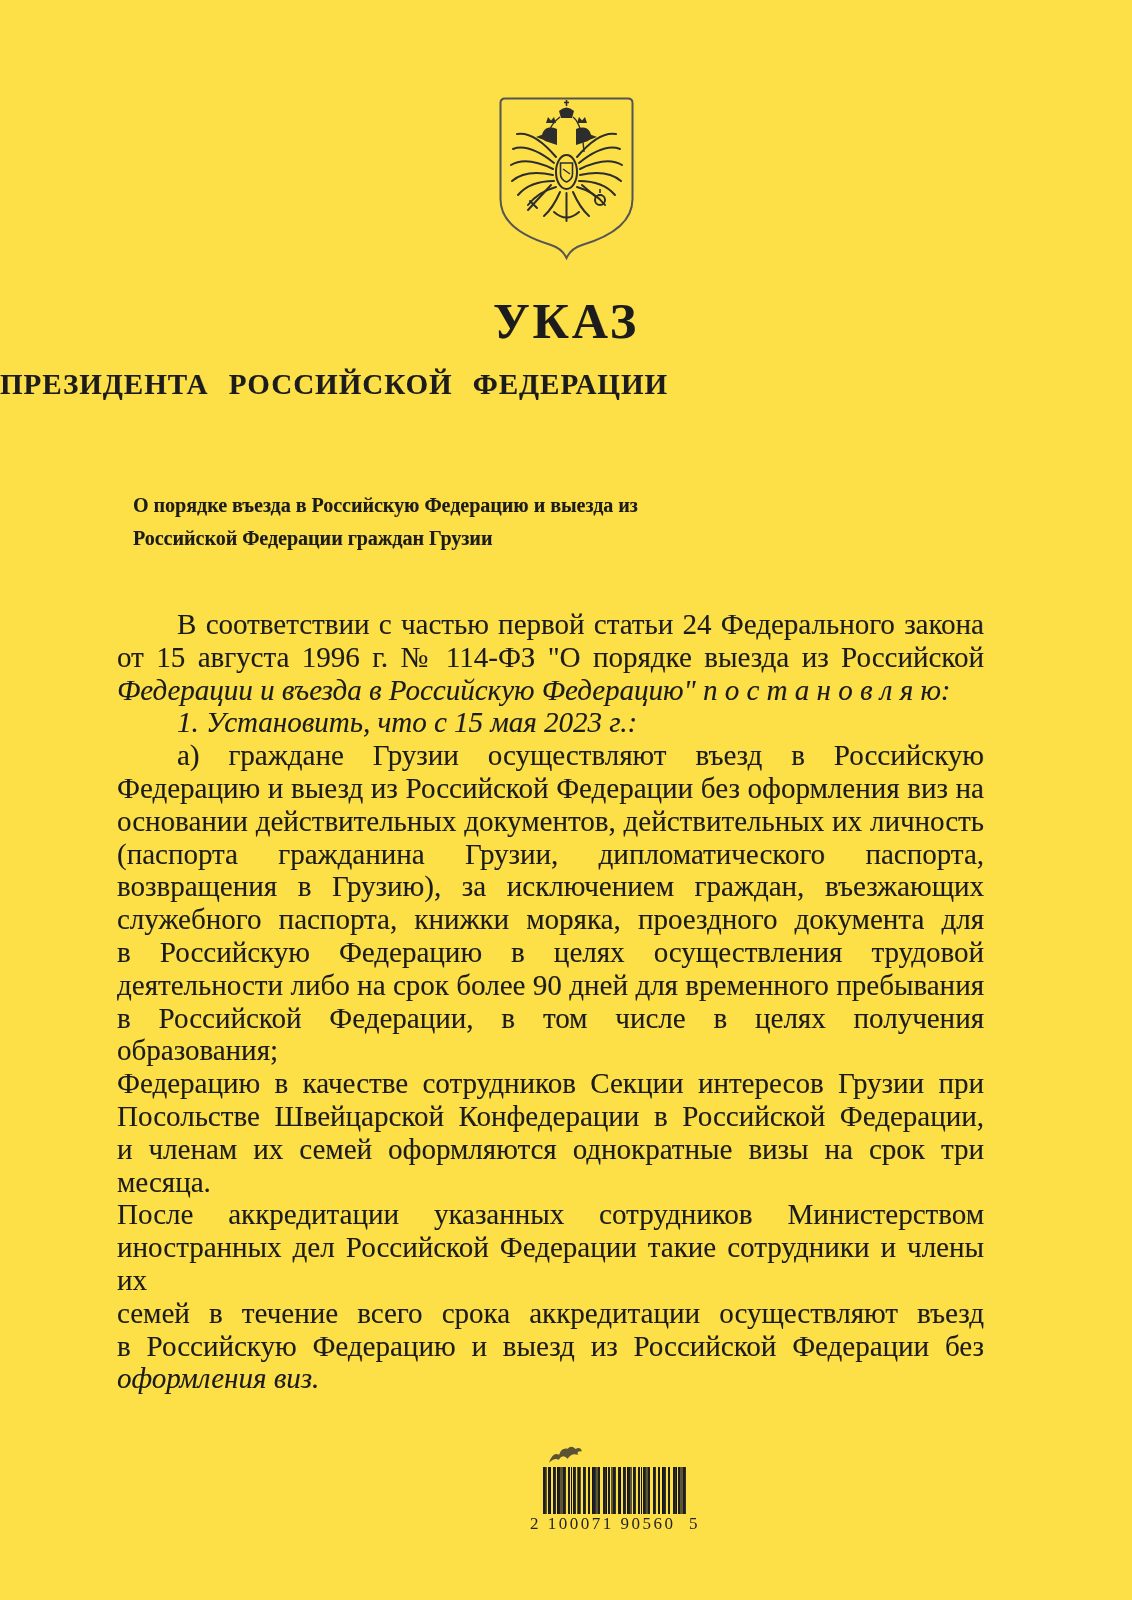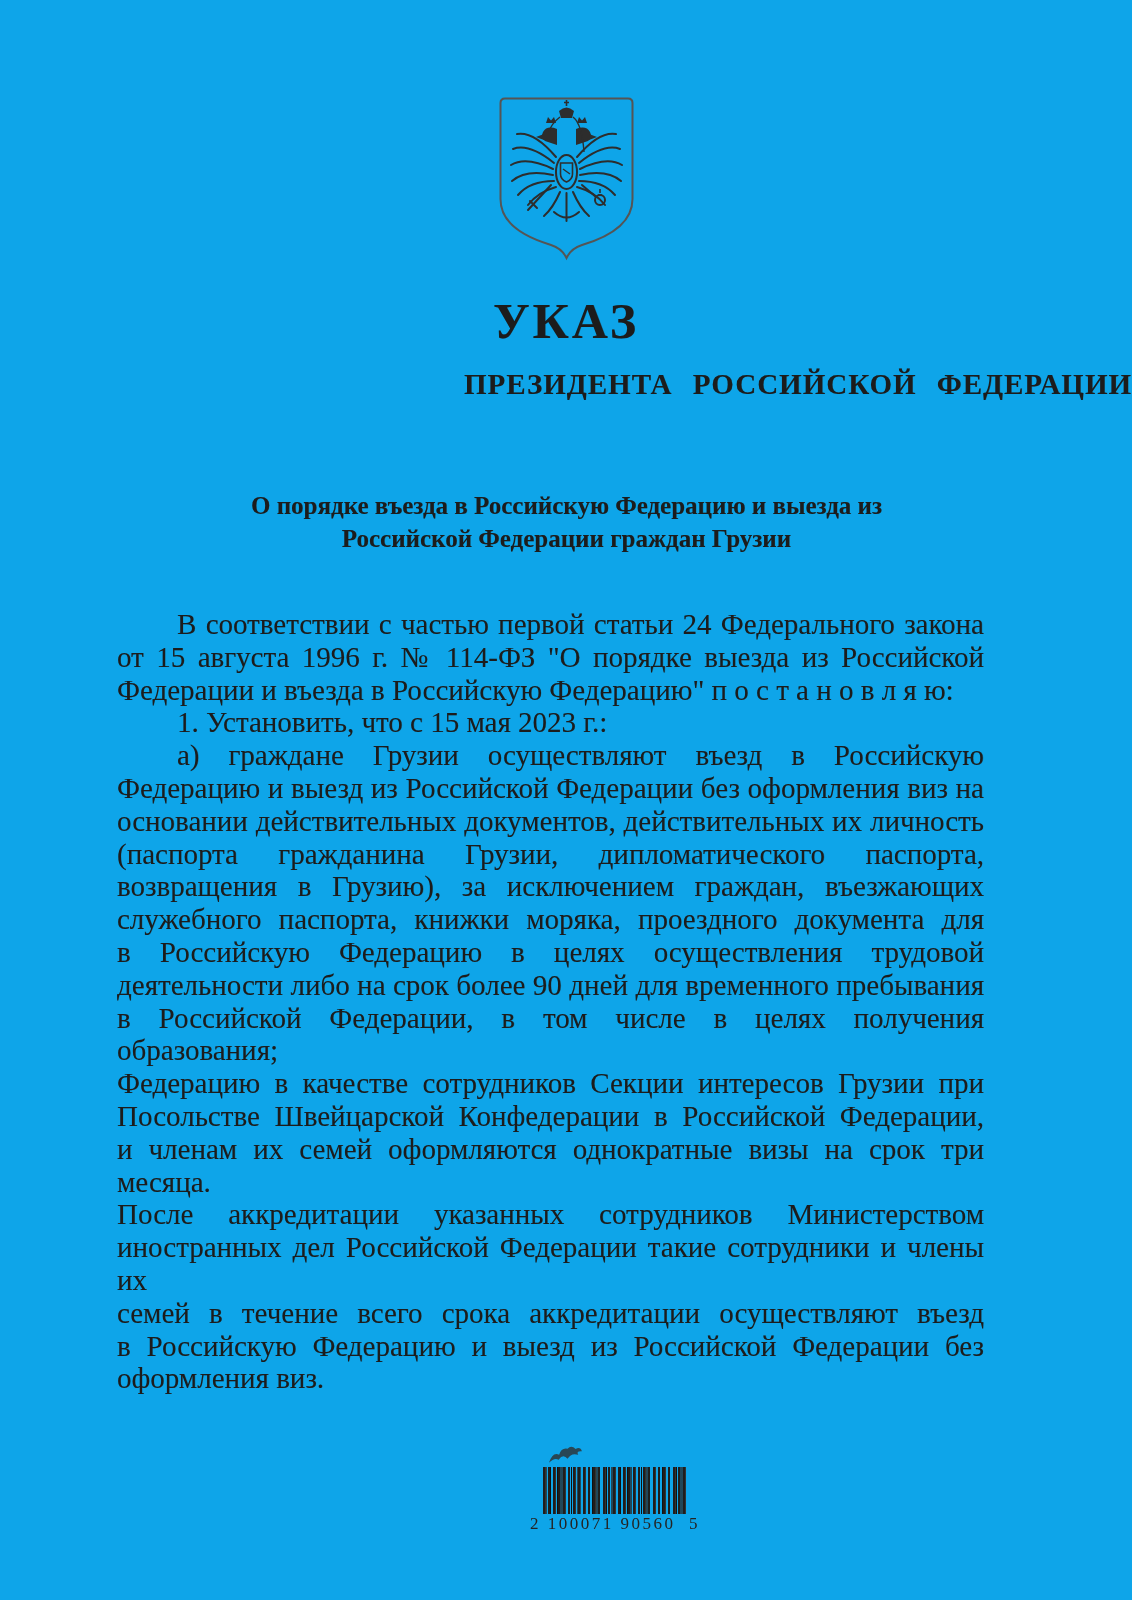--- a/index.html
+++ b/index.html
@@ -1,41 +1,41 @@
 <!DOCTYPE html>
 <html><head>
 <meta charset="utf-8">
 <style>
   html,body { margin:0; padding:0; background:#fff; }
   .page {
     position:relative; width:1132px; height:1600px; margin:0 auto;
-    background:#0ea5e9; overflow:hidden;
+    background:#fde047; overflow:hidden;
     font-family:"Liberation Serif","DejaVu Serif",serif; color:#1c1c1c;
   }
   .emblem { position:absolute; top:95px; left:0; width:100%; display:flex; justify-content:center; }
   .title {
     position:absolute; top:292px; left:0; width:100%; margin:0;
     text-align:center; font-size:50px; font-weight:bold; letter-spacing:3px;
   }
   .subtitle {
     position:absolute; top:368px; left:0; width:100%; margin:0;
-    text-align:right; font-size:29px; font-weight:bold; letter-spacing:1px; word-spacing:12px;
+    text-align:left; font-size:29px; font-weight:bold; letter-spacing:1px; word-spacing:12px;
   }
   .subject {
     position:absolute; top:489px; left:133px; width:867px;
-    text-align:center; font-weight:bold; font-size:25px; line-height:33px;
+    text-align:left; font-weight:bold; font-size:20px; line-height:33px;
   }
   .body-block {
     position:absolute; top:608px; left:117px; width:867px;
     font-size:29px; line-height:32.8px;
     text-shadow:0.3px 0.3px 0.6px rgba(40,40,40,0.35);
   }
   .subject, .title, .subtitle { text-shadow:0.3px 0.3px 0.6px rgba(40,40,40,0.35); }
   .ln { text-align:justify; text-align-last:justify; }
-  .ln.free { text-align:left; text-align-last:auto; }
+  .ln.free { text-align:left; text-align-last:auto;font-style:italic; }
   .ln.ind { text-indent:60px; }
   .barcode-wrap { position:absolute; left:530px; top:1440px; width:170px; height:105px; }
   .ink-mark { position:absolute; left:14px; top:0; }
   .bars {
     position:absolute; left:13px; top:27px; width:143px; height:47px;
     background:
       repeating-linear-gradient(90deg,#1e1e1e 0 2px,transparent 2px 5px),
       repeating-linear-gradient(90deg,#333 0 3px,transparent 3px 10px),
       repeating-linear-gradient(90deg,#111 0 1px,transparent 1px 7px),
       repeating-linear-gradient(90deg,rgba(40,40,40,.75) 0 4px,transparent 4px 17px);

